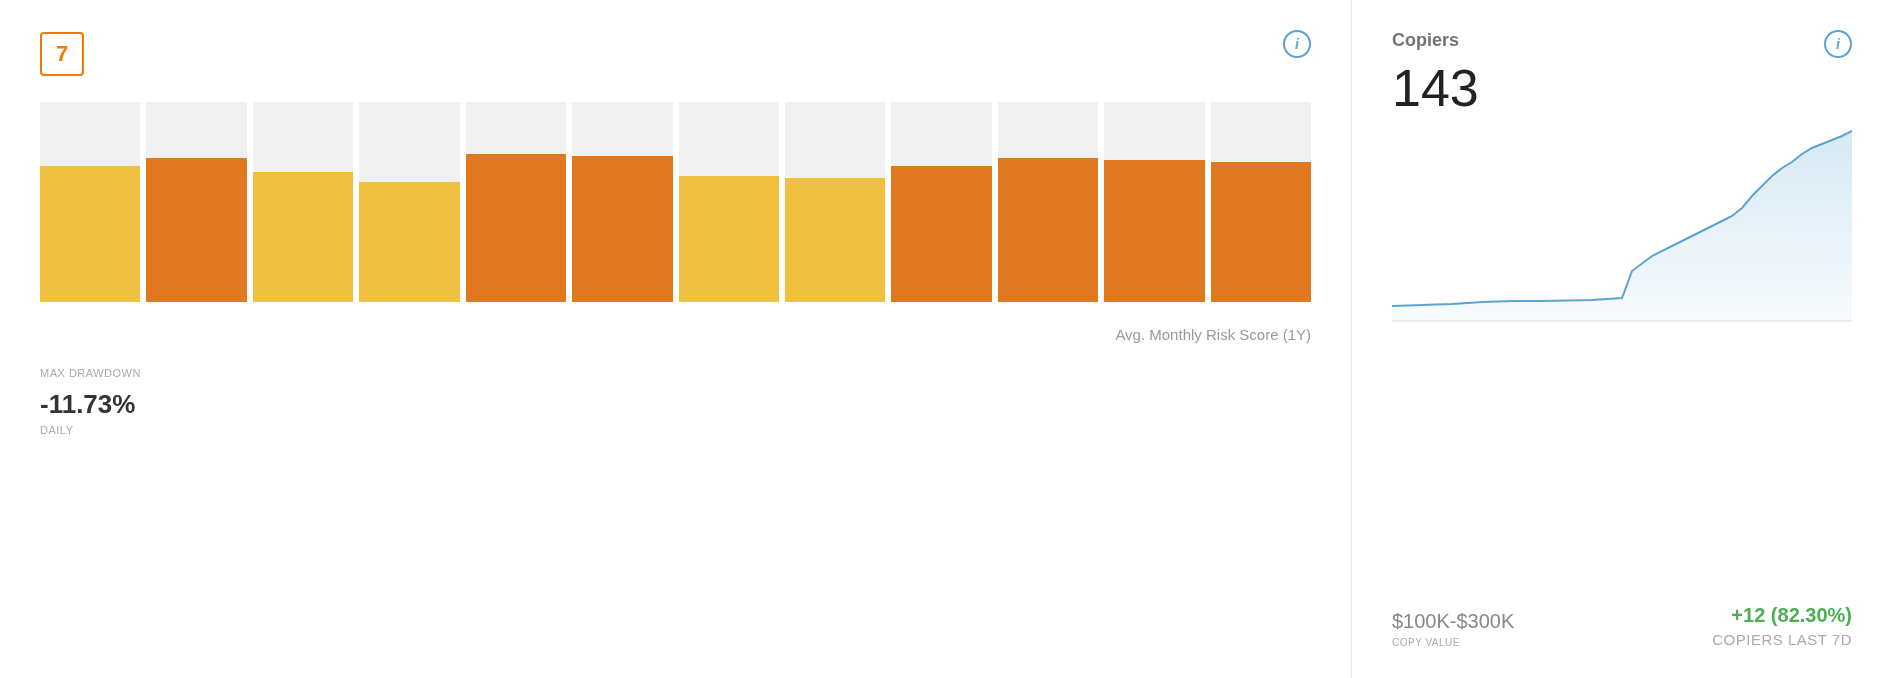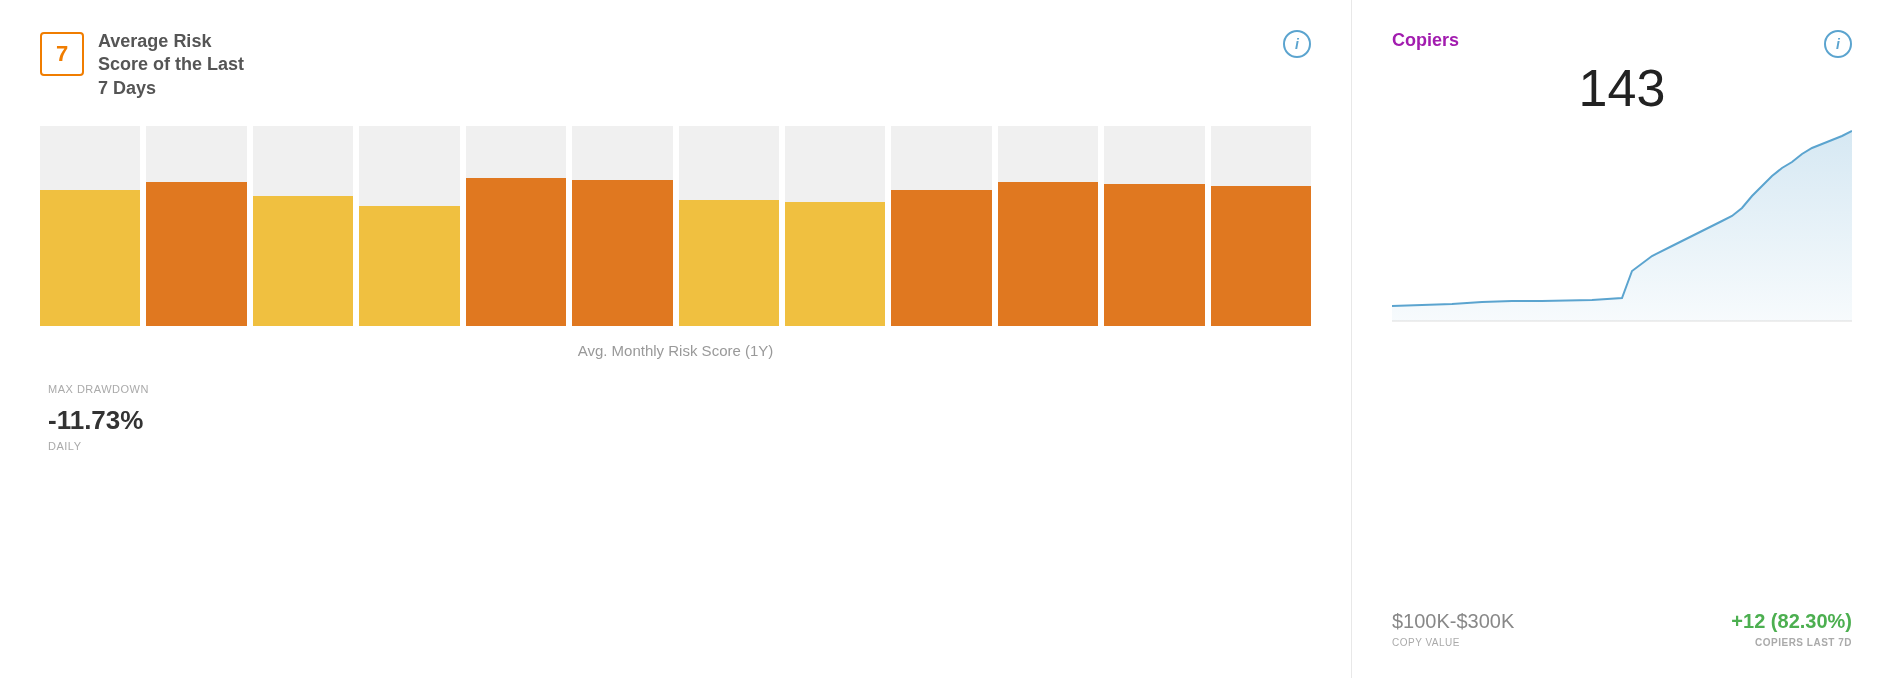--- a/index.html
+++ b/index.html
@@ -104,30 +104,29 @@
     .bar-empty {
       background: #f0f0f0;
       flex: 1;
     }
 
     .bar-filled {
       
     }
 
     .chart-label {
-      text-align: center;
+      text-align: right;
       color: #999;
       font-size: 15px;
-      margin-top: 16px;
+      margin-top: 24px;
     }
 
     
     .drawdown-section {
       margin-top: 8px;
-      margin-left: 8px;
     }
 
     .drawdown-title {
       font-size: 11px;
       color: #aaa;
       letter-spacing: 0.5px;
       text-transform: uppercase;
       margin-bottom: 10px;
     }
 
@@ -167,30 +166,29 @@
     .copiers-header {
       display: flex;
       justify-content: space-between;
       align-items: flex-start;
       margin-bottom: 4px;
     }
 
     .copiers-label {
       font-size: 18px;
       font-weight: 700;
-      color: #a21caf;
+      color: #737373;
     }
 
     .copiers-count {
       font-size: 52px;
       font-weight: 300;
       color: #222;
       line-height: 1;
       margin-bottom: 12px;
-      text-align: center;
     }
 
     
     .line-chart-container {
       flex: 1;
       position: relative;
       margin-bottom: 20px;
     }
 
     .line-chart-svg {
@@ -227,39 +225,33 @@
     }
 
     .copiers-change-value {
       font-size: 20px;
       color: #4caf50;
       font-weight: 600;
       margin-bottom: 4px;
     }
 
     .copiers-change-label {
-      font-size: 10px;
+      font-size: 15px;
       color: #aaa;
       letter-spacing: 0.5px;
       text-transform: uppercase;
-      font-weight: bold;
     }
   </style>
 </head>
 <body>
 
 <div class="left-panel">
   <div class="header-row">
     <div class="title-group">
       <div class="score-badge">7</div>
-      <div class="title-text">
-        <span>Average Risk</span><br>
-        <span>Score of the Last</span><br>
-        <span>7 Days</span>
-      </div>
     </div>
     <div class="info-icon">i</div>
   </div>
 
   <div class="chart-section">
     <div class="bar-chart" id="bar-chart-container">
 
     <div class="bar-column">
           <div class="bar-empty" style="height: 32%;"></div>
           <div class="bar-filled" style="height: 68%; background-color: rgb(240, 192, 64);"></div>

